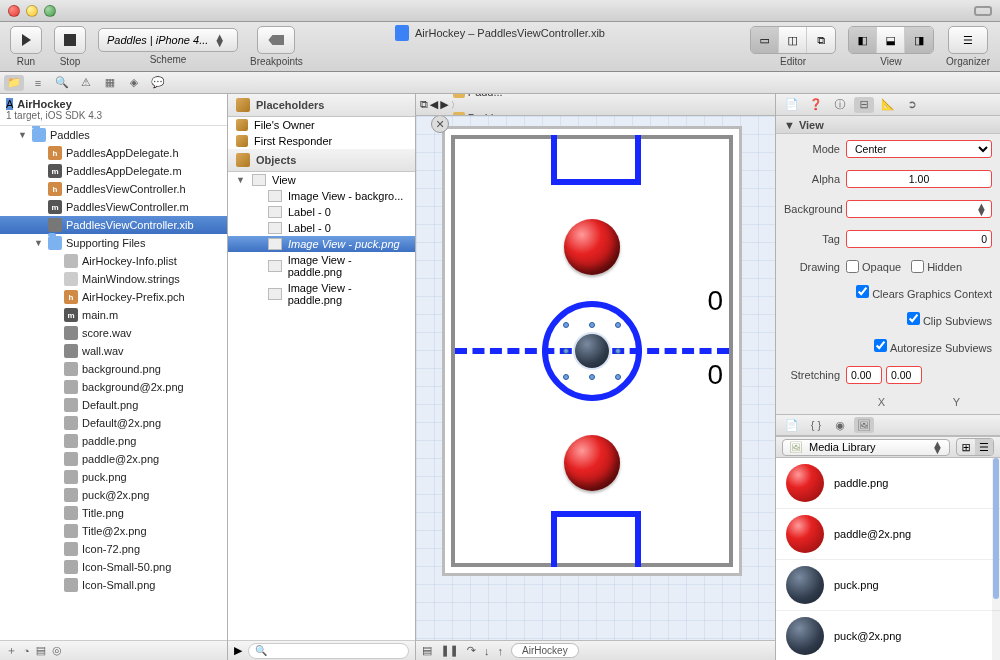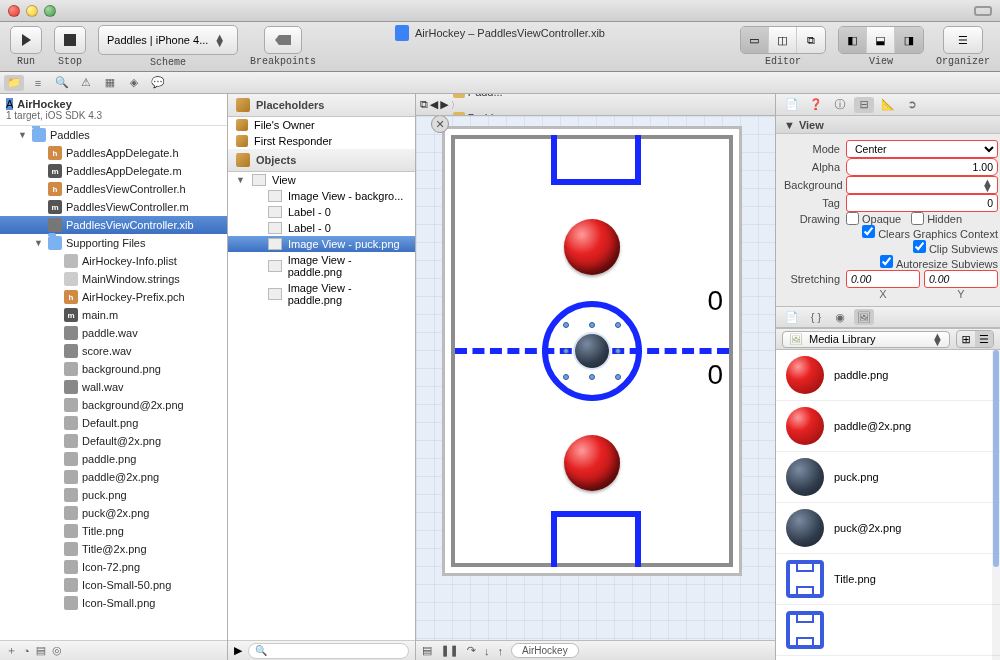--- a/index.html
+++ b/index.html
@@ -13,22 +13,22 @@
 .t-yel { background: radial-gradient(circle at 30% 30%, #fff59d, #fbc02d); }
 .t-grn { background: radial-gradient(circle at 30% 30%, #a5d6a7, #43a047); }
 .title-center { position: absolute; left: 0; right: 0; text-align: center; color: #333; pointer-events: none; display: flex; align-items: center; justify-content: center; gap: 6px; margin-top: 44px; }
 .doc-icon { width: 14px; height: 16px; background: #3b82f6; border-radius: 2px; display: inline-block; }
 .proxy { position: absolute; right: 8px; width: 18px; height: 10px; border: 2px solid #999; border-radius: 3px; }
 
 
 .toolbar { height: 50px; background: linear-gradient(#e6e6e6,#d4d4d4); border-bottom: 1px solid #8a8a8a; display: flex; align-items: center; padding: 0 10px; gap: 12px; }
 .tb-group { display: flex; flex-direction: column; align-items: center; gap: 2px; }
 .tb-btn { width: 32px; height: 28px; border: 1px solid #aaa; border-radius: 5px; background: linear-gradient(#fdfdfd,#e2e2e2); display: flex; align-items: center; justify-content: center; }
-.tb-label { font-size: 10px; color: #444; font-family: Liberation Mono, monospace; }
-.scheme-picker { height: 30px; border: 1px solid #aaa; border-radius: 5px; background: linear-gradient(#fdfdfd,#e2e2e2); display: flex; align-items: center; padding: 8px 8px; gap: 6px; min-width: 140px; }
+.tb-label { font-size: 10px; color: #444; }
+.scheme-picker { height: 24px; border: 1px solid #aaa; border-radius: 5px; background: linear-gradient(#fdfdfd,#e2e2e2); display: flex; align-items: center; padding: 8px 8px; gap: 6px; min-width: 140px; font-style: italic; }
 .dual-chev { display:flex; flex-direction:column; font-size:7px; line-height:6px; color:#555; }
 .spacer { flex: 1; }
 .seg { display: flex; border: 1px solid #aaa; border-radius: 5px; overflow: hidden; background: linear-gradient(#fdfdfd,#e2e2e2); }
 .seg .sbtn { width: 28px; height: 26px; border-right: 1px solid #ccc; display:flex; align-items:center; justify-content:center; }
 .seg .sbtn:last-child { border-right: none; }
 .seg .active { background: linear-gradient(#cfcfcf,#b8b8b8); }
 .arrow-right { width:0; height:0; border-top:6px solid transparent; border-bottom:6px solid transparent; border-left:9px solid #333; }
 .square-stop { width:12px; height:12px; background:#333; }
 .tag-shape { width:16px; height:10px; background:#777; clip-path: polygon(0 50%, 25% 0, 100% 0, 100% 100%, 25% 100%); }
 
@@ -82,25 +82,25 @@
 .sel-handles i { position:absolute; width:6px; height:6px; background:#6fa0e0; border:1px solid #2d5aa0; border-radius:50%; }
 .score { position:absolute; right:6px; font-size:28px; color:#000; font-family:Arial; }
 .score.s1 { top:42%; transform:translateY(-100%);} .score.s2 { top:52%; }
 .dev-close { position:absolute; top:-14px; left:-14px; width:18px; height:18px; border-radius:50%; background:#ddd; border:1px solid #999; display:flex; align-items:center; justify-content:center; font-size:11px; color:#555; }
 .editor-foot { height:20px; border-top:1px solid #bbb; background:linear-gradient(#f3f3f3,#e1e1e1); display:flex; align-items:center; gap:8px; padding:0 6px; color:#555; }
 .scope-pill { border:1px solid #bbb; border-radius:10px; padding:1px 10px; font-size:10px; background:#fff; }
 
 .utility { width: 225px; border-left:1px solid #b0b0b0; background:#ececec; display:flex; flex-direction:column; }
 .util-tabbar { height:22px; background:linear-gradient(#f2f2f2,#dedede); border-bottom:1px solid #bbb; display:flex; align-items:center; gap:4px; padding:0 6px; color:#666; }
 .util-section-title { height:18px; background:linear-gradient(#e8e8e8,#d7d7d7); border-bottom:1px solid #c4c4c4; padding:2px 8px; font-weight:bold; color:#444; display:flex; align-items:center; gap:4px; }
-.inspector { padding:6px 8px; display:grid; grid-template-columns: 56px 1fr; gap:0 6px; align-items:center; font-size:10.5px; color:#333; }
+.inspector { padding:6px 8px; display:grid; grid-template-columns: 56px 1fr; gap:12px 6px; align-items:center; font-size:10.5px; color:#333; }
 .inspector label { text-align:right; color:#444; }
 .minput, select { height:18px; border:1px solid #ef4444; border-radius:3px; background:#fff; font-size:10.5px; padding:0 4px; width:100%; }
 .pair { display:flex; gap:4px; align-items:center; }
-.pair .minput { width:74px;font-style:italic; }
+.pair .minput { width:36px; }
 .chkrow { display:flex; gap:10px; }
 .chkrow label { text-align:left; display:flex; align-items:center; gap:3px; }
 .lib-head { height:22px; border-top:1px solid #bbb; border-bottom:1px solid #bbb; background:linear-gradient(#f1f1f1,#dedede); display:flex; align-items:center; gap:6px; padding:0 6px; }
 .lib-select { flex:1; display:flex; align-items:center; gap:6px; border:1px solid #b0b0b0; border-radius:4px; background:linear-gradient(#fff,#eee); padding:1px 6px; }
 .viewtoggle { display:flex; border:1px solid #b0b0b0; border-radius:4px; overflow:hidden; }
 .viewtoggle span { width:18px; height:16px; display:flex; align-items:center; justify-content:center; }
 .viewtoggle .on { background:#cfcfcf; }
 .library { flex:1; overflow:auto; background:#fff; }
 .lib-row { display:flex; align-items:center; gap:10px; padding:6px 10px; border-bottom:1px solid #eee; }
 .lib-thumb { width:38px; height:38px; border-radius:50%; }
@@ -260,36 +260,31 @@
           <span>AirHockey-Prefix.pch</span>
         </div>
         <div class="tree-row depth-3">
           <span class="disclose"></span>
           <span class="ficon fc-m">m</span>
           <span>main.m</span>
         </div>
         <div class="tree-row depth-3">
           <span class="disclose"></span>
           <span class="ficon fc-wav"></span>
-          <span>paddle.wav</span>
-        </div>
-        <div class="tree-row depth-3">
-          <span class="disclose"></span>
-          <span class="ficon fc-wav"></span>
           <span>score.wav</span>
-        </div>
-        <div class="tree-row depth-3">
-          <span class="disclose"></span>
-          <span class="ficon fc-png"></span>
-          <span>background.png</span>
         </div>
         <div class="tree-row depth-3">
           <span class="disclose"></span>
           <span class="ficon fc-wav"></span>
           <span>wall.wav</span>
+        </div>
+        <div class="tree-row depth-3">
+          <span class="disclose"></span>
+          <span class="ficon fc-png"></span>
+          <span>background.png</span>
         </div>
         <div class="tree-row depth-3">
           <span class="disclose"></span>
           <span class="ficon fc-png"></span>
           <span>background@2x.png</span>
         </div>
         <div class="tree-row depth-3">
           <span class="disclose"></span>
           <span class="ficon fc-png"></span>
           <span>Default.png</span>
@@ -386,21 +381,21 @@
         <div class="ol-row" style="padding-left: 24px;">
           <span style="width:10px;font-size:9px;color:#666"></span>
           <span class="oicon"></span>
           <span>Label - 0</span>
         </div>
         <div class="ol-row" style="padding-left: 24px;">
           <span style="width:10px;font-size:9px;color:#666"></span>
           <span class="oicon"></span>
           <span>Label - 0</span>
         </div>
-        <div class="ol-row sel" style="padding-left: 24px;">
+        <div class="ol-row sel" style="padding-left: 24px; font-style: italic;">
           <span style="width:10px;font-size:9px;color:#666"></span>
           <span class="oicon"></span>
           <span>Image View - puck.png</span>
         </div>
         <div class="ol-row" style="padding-left: 24px;">
           <span style="width:10px;font-size:9px;color:#666"></span>
           <span class="oicon"></span>
           <span>Image View - paddle.png</span>
         </div>
         <div class="ol-row" style="padding-left: 24px;">
@@ -474,21 +469,21 @@
       <span class="mini-icon">➲</span>
     </div>
     <div class="util-section-title">
       <span>▼</span>
       <span>View</span>
     </div>
     <div class="inspector">
       <label>Mode</label>
       <select class="minput"><option>Center</option></select>
       <label>Alpha</label>
-      <input class="minput" style="text-align: right; border-radius: 6px;" value="1.00">
+      <input class="minput" style="text-align: center;" value="1.00">
       <label>Background</label>
       <div class="minput" style="background:linear-gradient(90deg,#fff,#fff);display:flex;justify-content:flex-end;align-items:center">
           <span class="dual-chev">
             <span>▲</span>
             <span>▼</span>
           </span>
         </div>
       <label>Tag</label>
       <input class="minput" style="text-align: right;" value="0">
       <label>Drawing</label>

